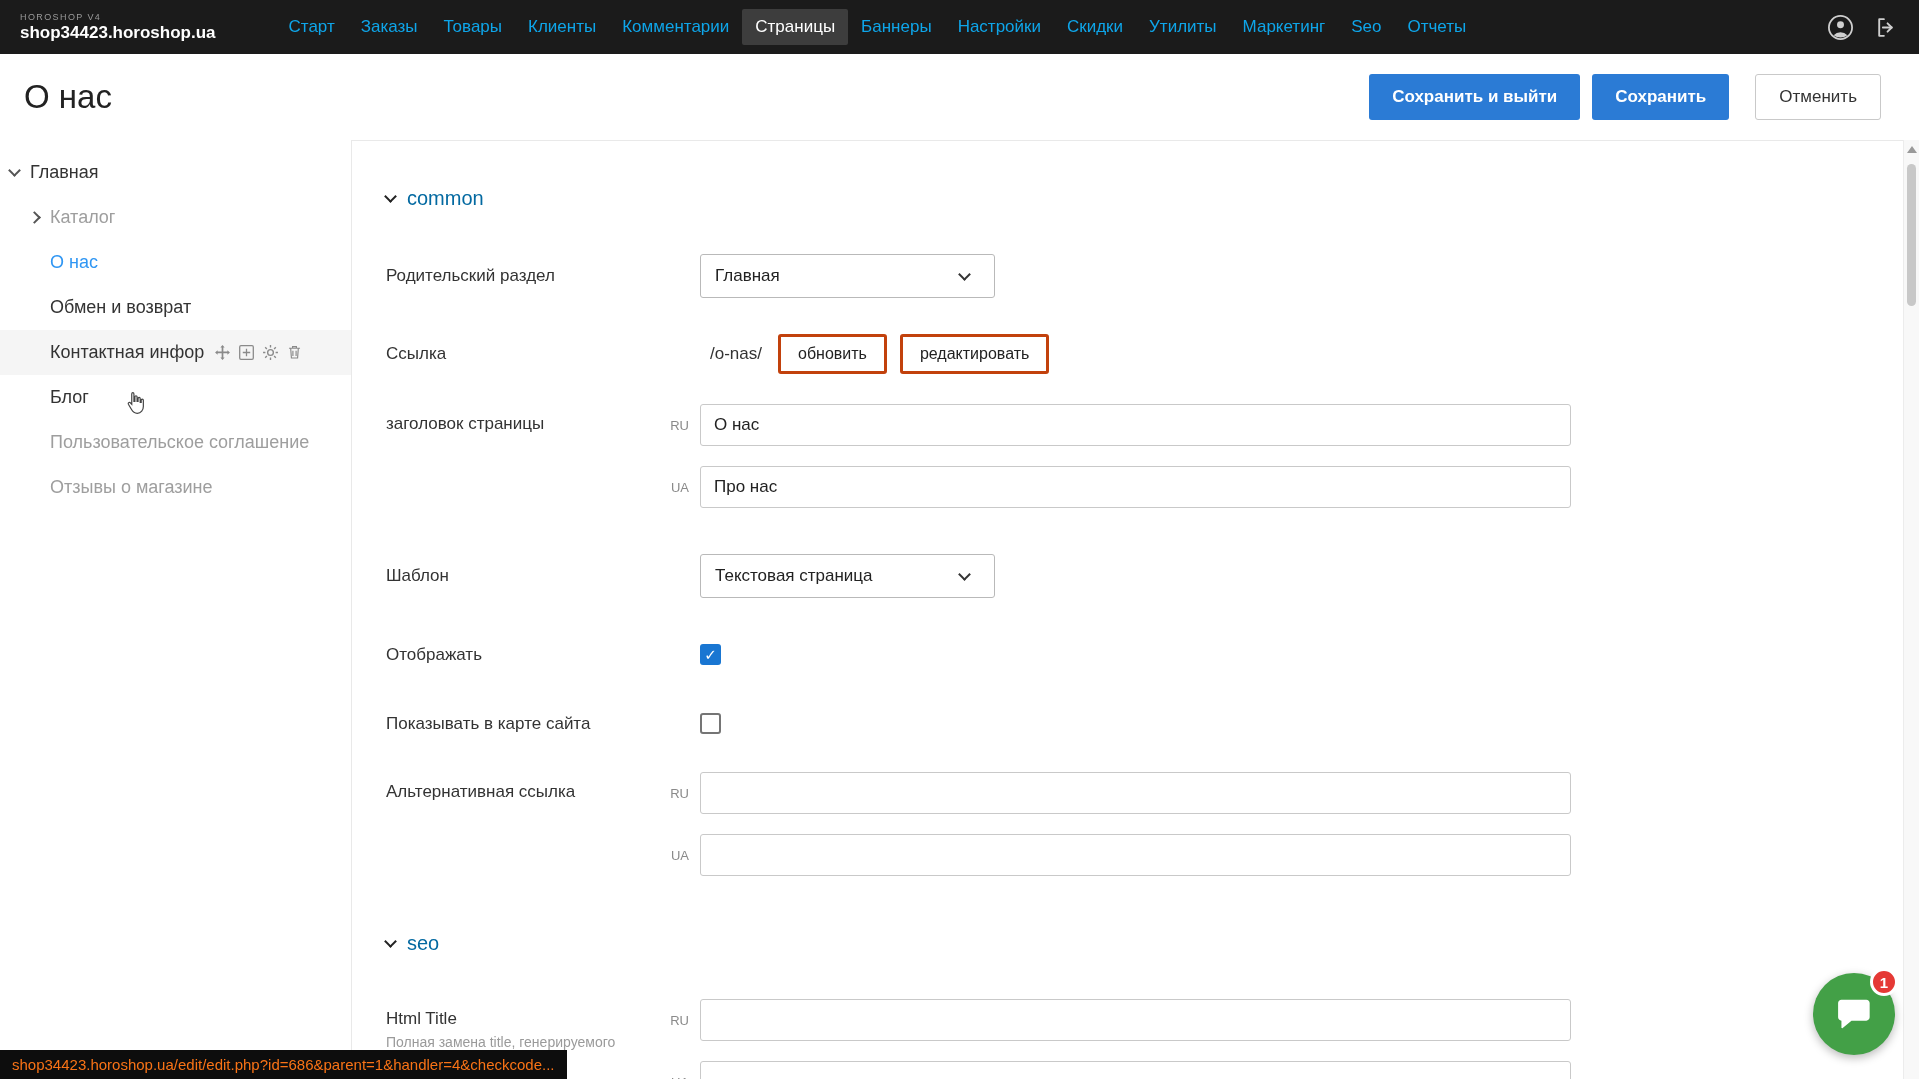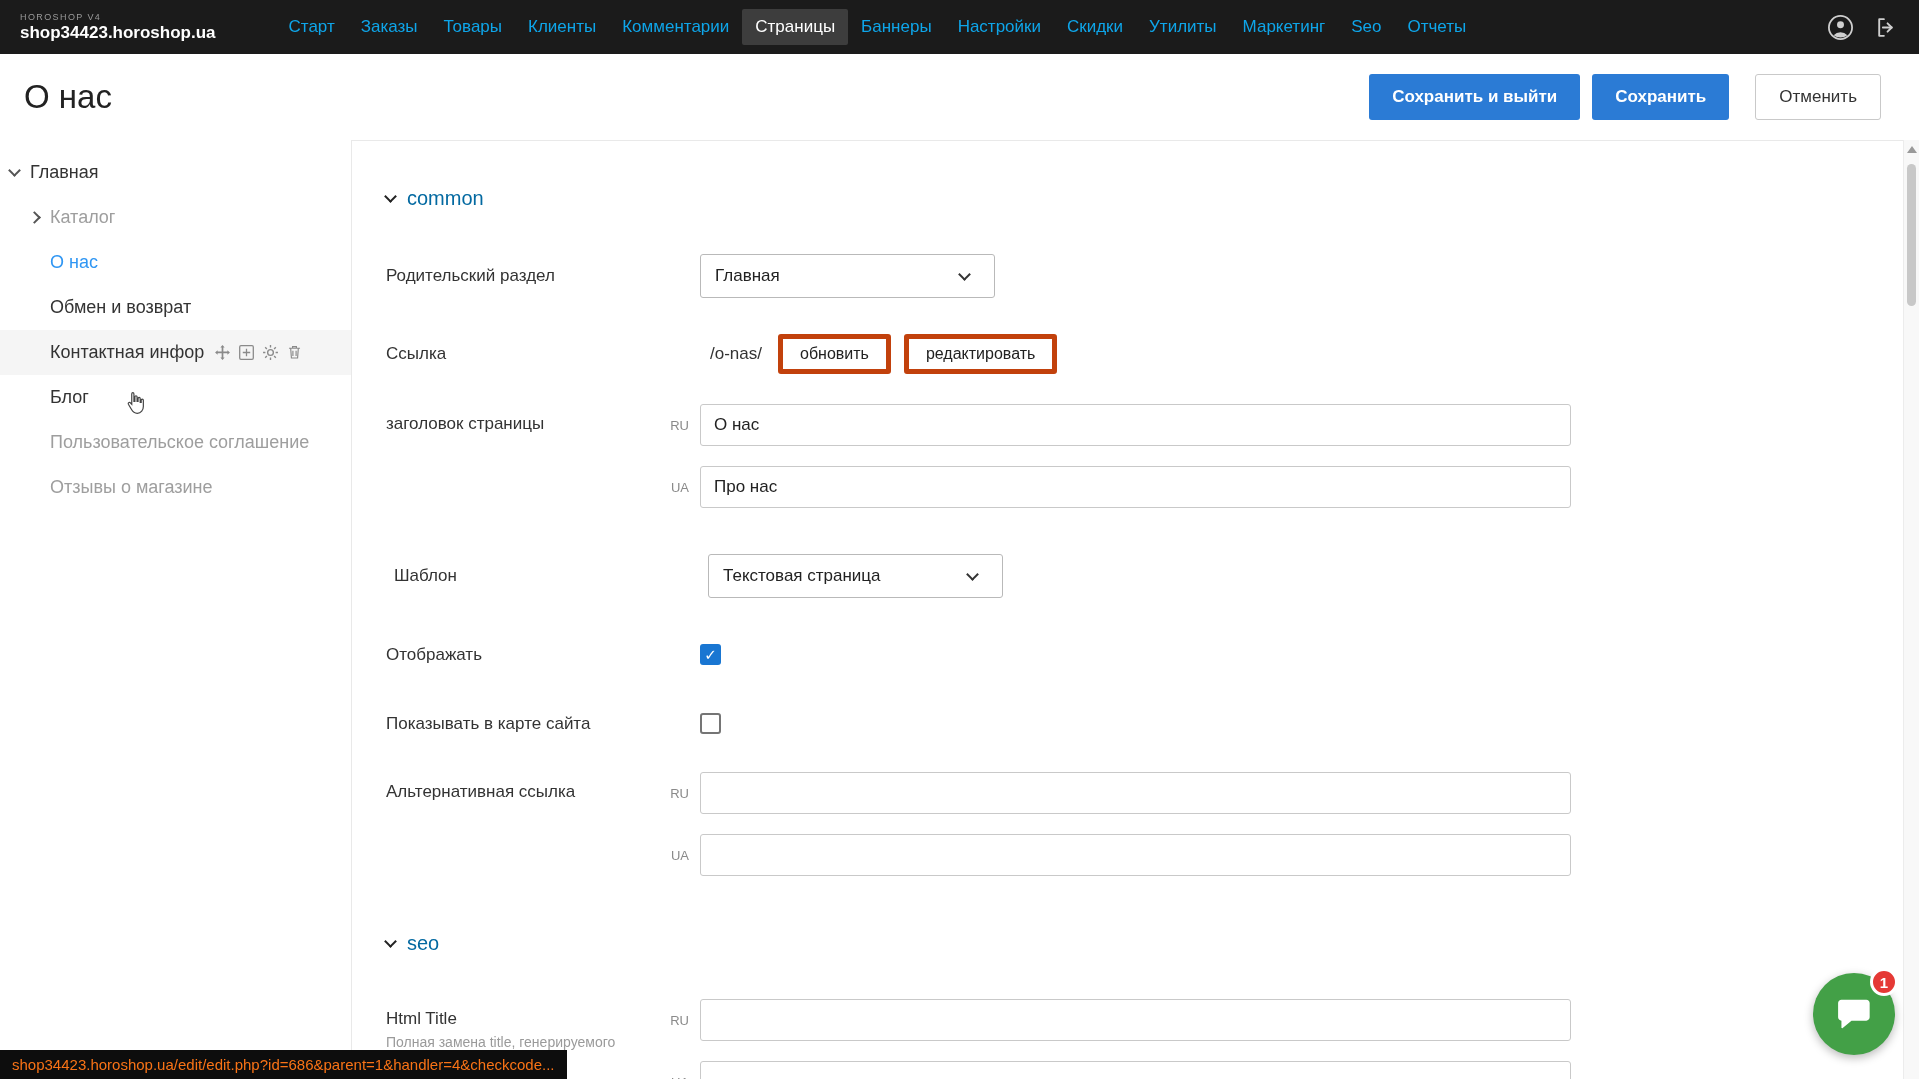--- a/index.html
+++ b/index.html
@@ -60,38 +60,38 @@
   .row.align-top { align-items: flex-start; }
   .row.align-top .flabel { padding-top: 10px; }
   .flabel { width: 272px; flex-shrink: 0; font-size: 17px; color: #333; }
   .flabel .hint { font-size: 14px; color: #9a9a9a; margin-top: 5px; line-height: 1.25; }
   .langcol { width: 42px; flex-shrink: 0; text-align: right; padding-right: 11px; font-size: 13px; color: #8a8a8a; }
   .spacer { width: 42px; flex-shrink: 0; }
 
   .r-parent { margin-top: 44px; margin-bottom: 36px; }
   .r-link { margin-bottom: 30px; }
   .g-title { margin-bottom: 46px; }
-  .r-template { margin-bottom: 46px; margin-left: 8px; }
+  .r-template { margin-bottom: 46px; }
   .r-display { margin-bottom: 48px; }
   .r-sitemap { margin-bottom: 38px; }
   .r-htmltitle { margin-top: 44px; }
 
   .select { width: 295px; height: 44px; border: 1px solid #b9b9b9; border-radius: 3px; background: #fff;
             display: flex; align-items: center; justify-content: space-between; padding: 0 14px;
             font-size: 17px; color: #222; cursor: pointer; }
   .select .chev { border-color: #333; margin-top: -3px; }
 
   .txt { width: 871px; height: 42px; border: 1px solid #c9c9c9; border-radius: 3px; font-size: 17px;
          padding: 0 13px; color: #222; font-family: inherit; background: #fff; }
   .lang-line { display: flex; align-items: center; margin-bottom: 20px; }
   .lang-line:last-child { margin-bottom: 0; }
   .fields { display: flex; flex-direction: column; }
 
   .linkpath { font-size: 17px; color: #333; margin: 0 16px 0 10px; }
-  .mini-btn { height: 40px; border: 5px solid #c2410c; border-radius: 3px; background: #fff; color: #222;
+  .mini-btn { height: 40px; border: 3px solid #c2410c; border-radius: 3px; background: #fff; color: #222;
               font-size: 16px; padding: 0 17px; cursor: pointer; font-family: inherit; margin-right: 13px; }
 
   .checkbox { width: 21px; height: 21px; border-radius: 3px; cursor: pointer; }
   .checkbox.checked { background: #1976d2; color: #fff; display: flex; align-items: center; justify-content: center;
                       font-size: 15px; font-weight: bold; }
   .checkbox.unchecked { background: #fff; border: 2px solid #757575; }
 
   
   .vscroll { position: absolute; top: 140px; right: 0; bottom: 0; width: 16px; background: #f8f8f8;
              border-left: 1px solid #ececec; z-index: 25; }

